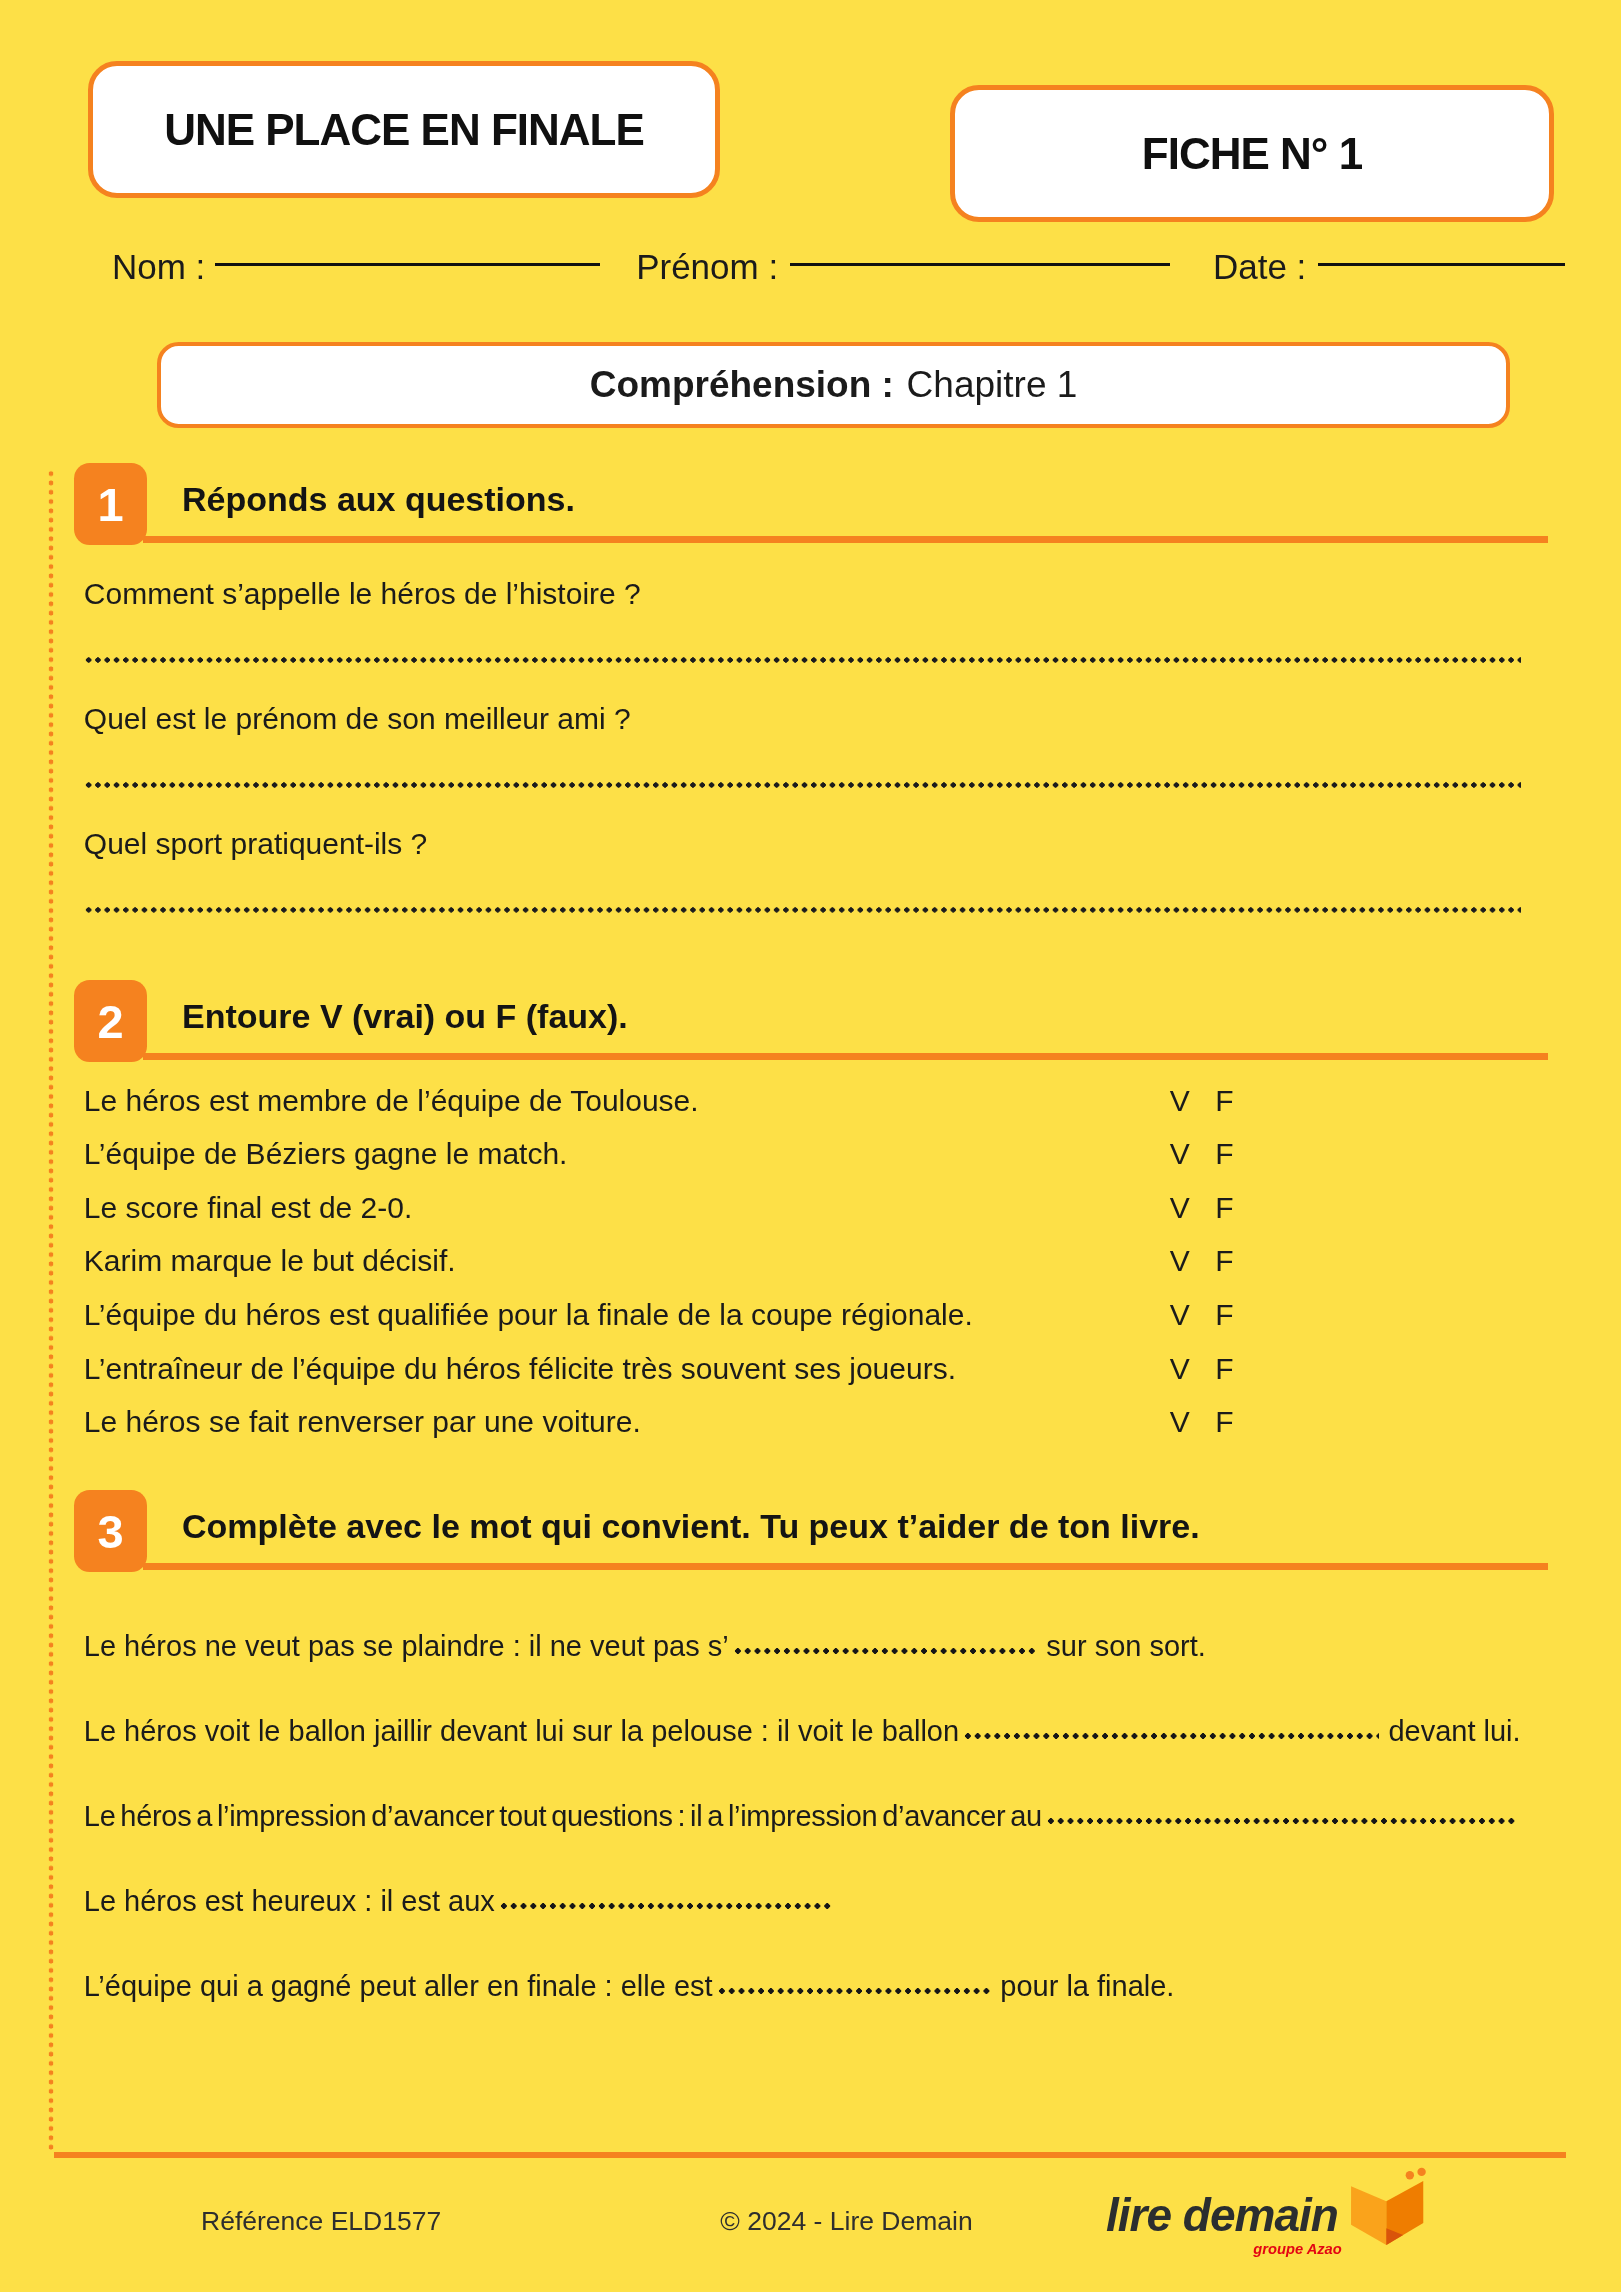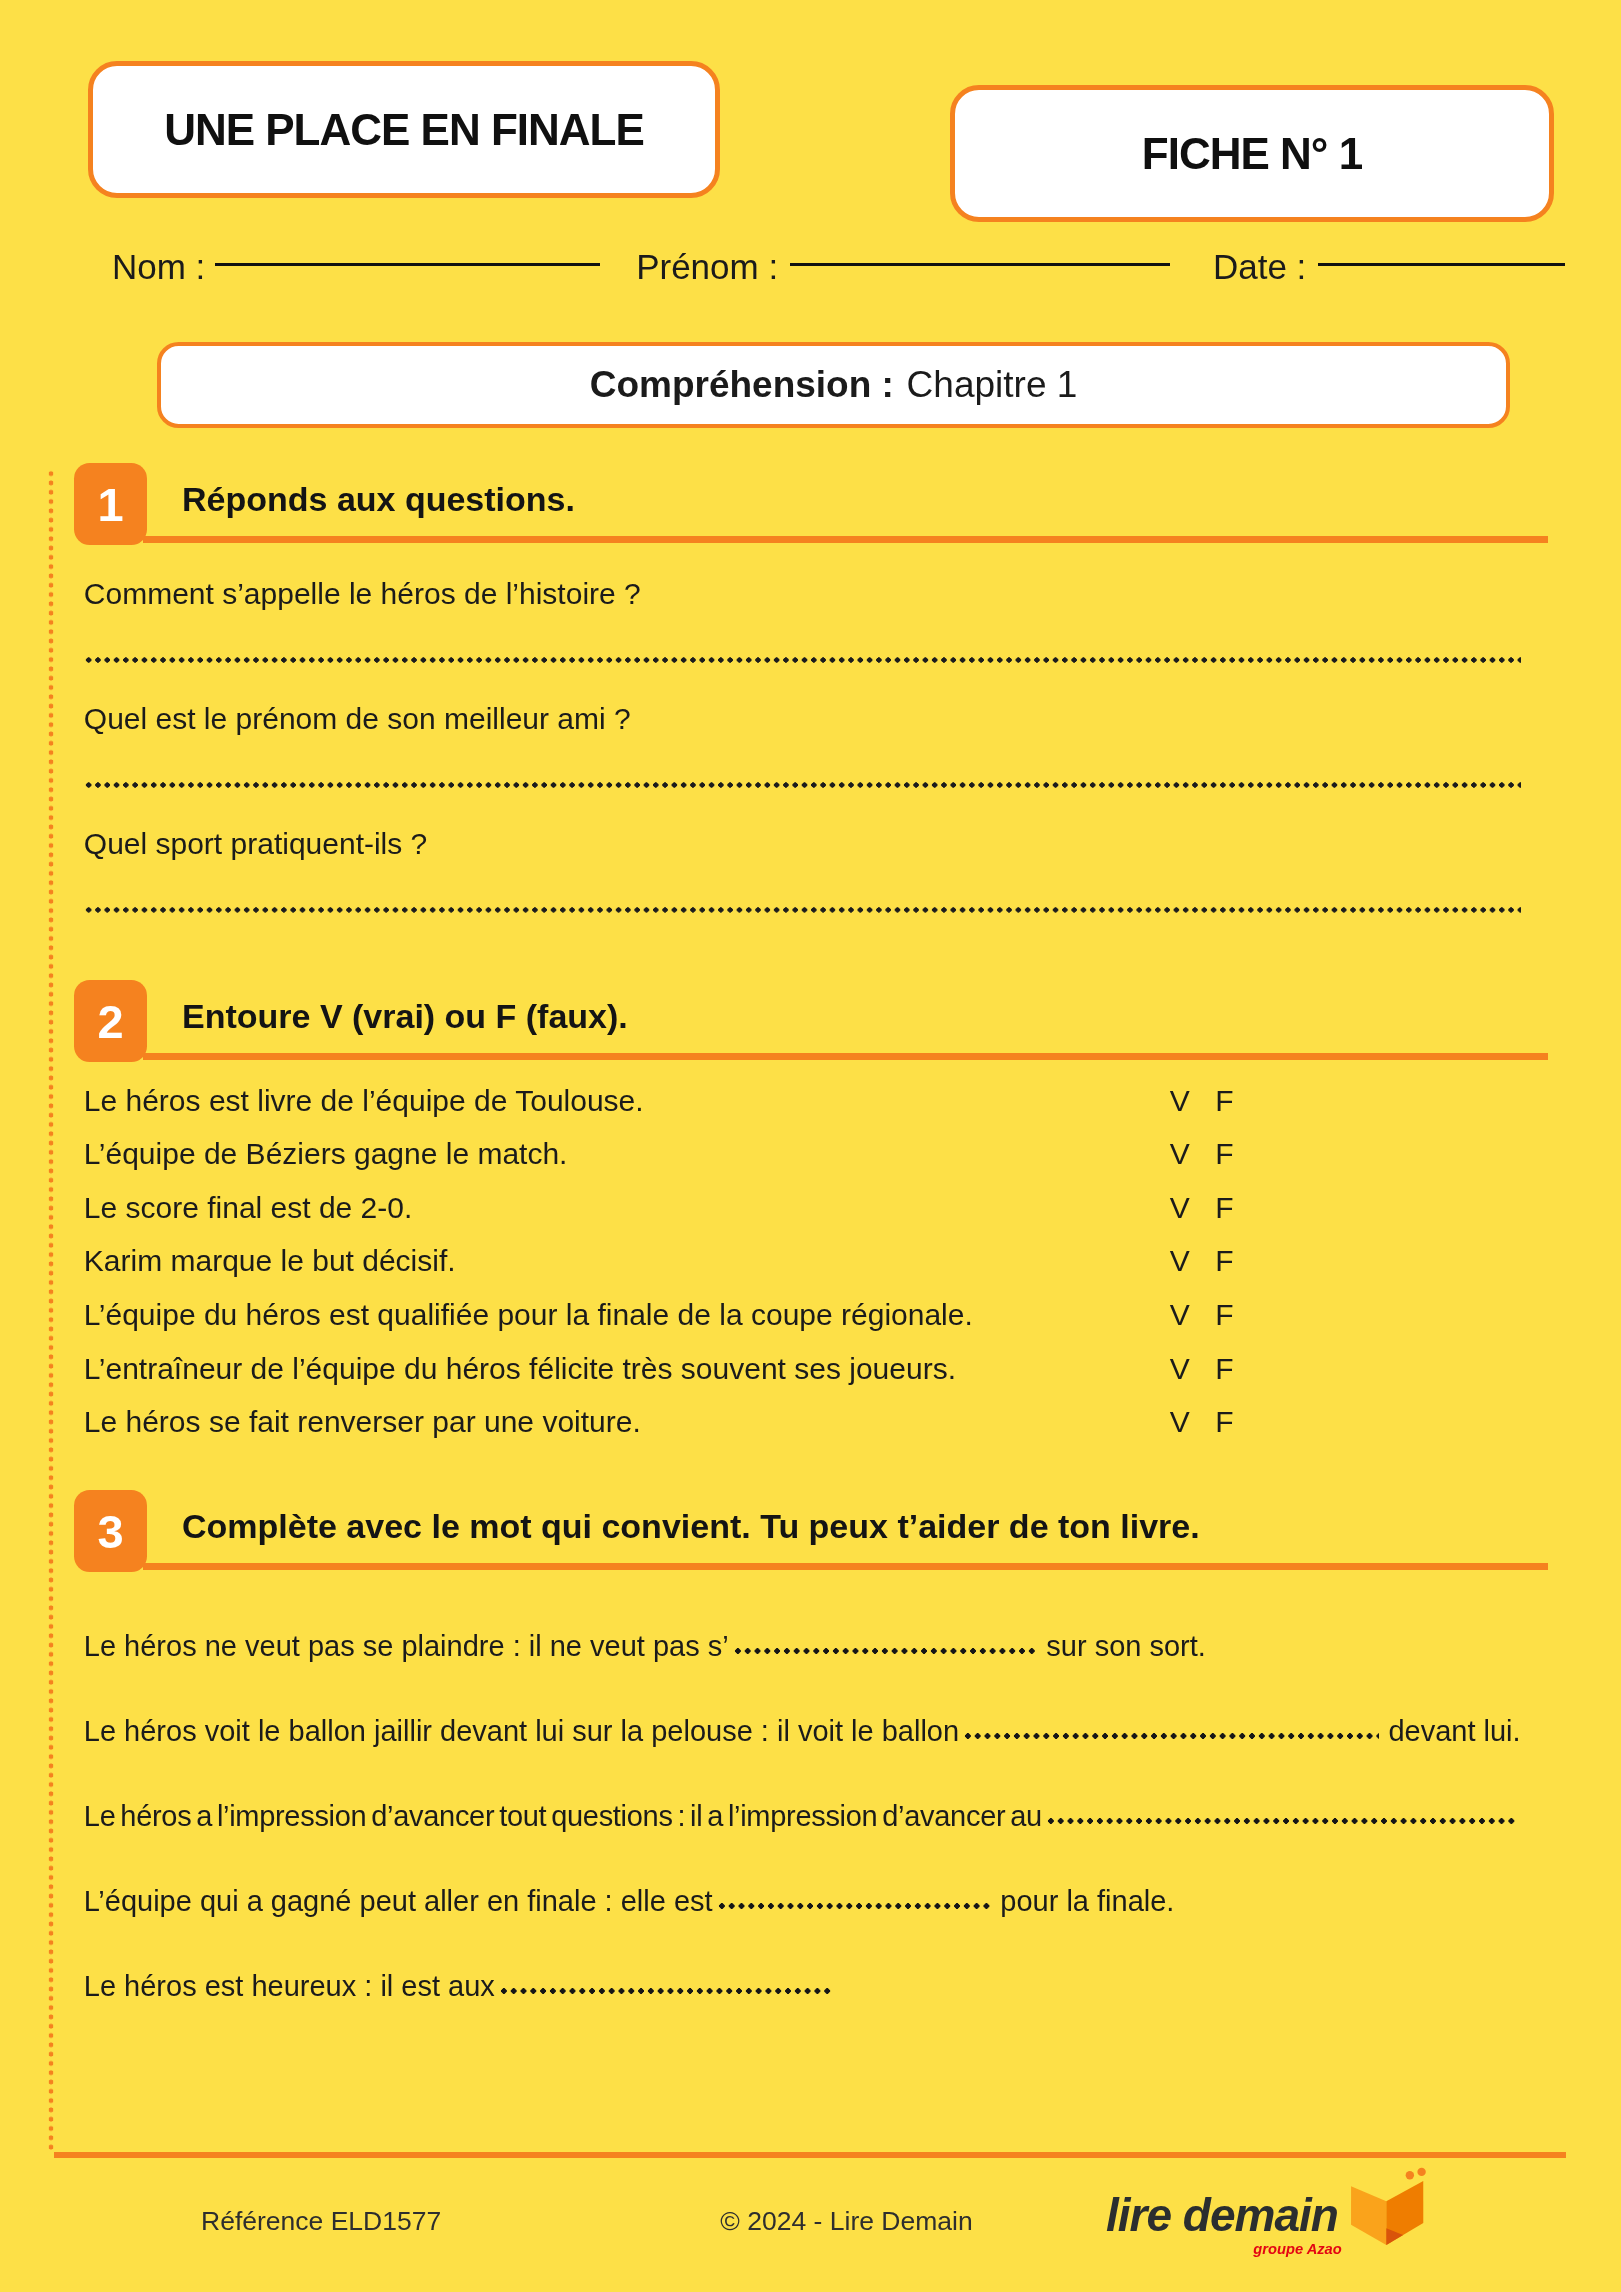--- a/index.html
+++ b/index.html
@@ -138,21 +138,21 @@
 
   <div class="section sec2">
     <div class="sec-head">
       <div class="badge">2</div>
       <div class="sec-title">Entoure V (vrai) ou F (faux).</div>
       <div class="sec-bar"></div>
     </div>
     <div class="sec-body">
 
       <div class="statement-row first">
-        <span>Le héros est livre de l’équipe de Toulouse.</span>
+        <span>Le héros est membre de l’équipe de Toulouse.</span>
         <span class="vf">
           <span>V</span>
           <span>F</span>
         </span>
       </div>
       <div class="statement-row">
         <span>L’équipe de Béziers gagne le match.</span>
         <span class="vf">
           <span>V</span>
           <span>F</span>
@@ -216,28 +216,28 @@
         <span class="blank grow"></span>
         <span class="fill-post">devant lui.</span>
       </div>
 
       <div class="fill-row tight">
         <span class="fill-pre">Le héros a l’impression d’avancer tout questions : il a l’impression d’avancer au</span>
         <span class="blank grow"></span>
       </div>
 
       <div class="fill-row">
+        <span class="fill-pre">Le héros est heureux : il est aux</span>
+        <span class="blank w340"></span>
+      </div>
+
+      <div class="fill-row">
         <span class="fill-pre">L’équipe qui a gagné peut aller en finale : elle est</span>
         <span class="blank w280"></span>
         <span class="fill-post">pour la finale.</span>
-      </div>
-
-      <div class="fill-row">
-        <span class="fill-pre">Le héros est heureux : il est aux</span>
-        <span class="blank w340"></span>
       </div>
 
     </div>
   </div>
 
   <div class="footer-bar"></div>
   <div class="footer-row">
     <span class="footer-ref">Référence ELD1577</span>
     <span class="footer-copy">© 2024 - Lire Demain</span>
     <span class="logo">

